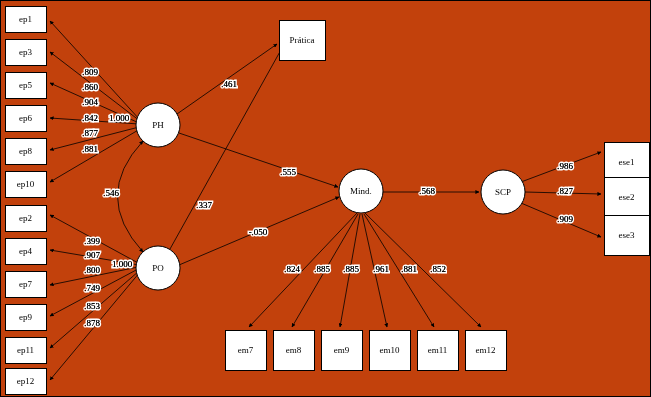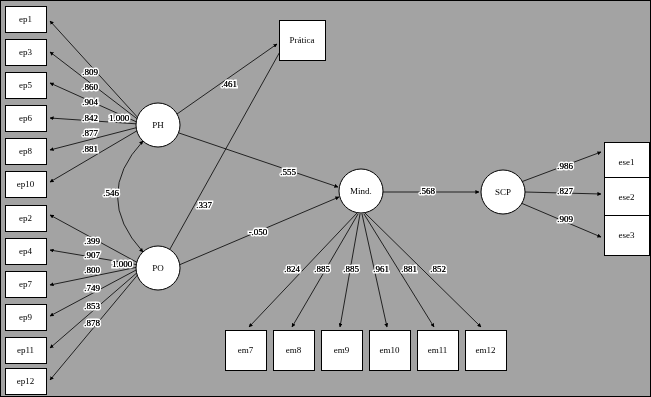--- a/index.html
+++ b/index.html
@@ -1,16 +1,16 @@
 <!DOCTYPE html>
 <html><head>
 <meta charset="utf-8">
 <style>
   html,body{margin:0;padding:0;background:#ffffff;}
-  #page{position:relative;width:651px;height:397px;background:#a3a3a3;overflow:hidden;
+  #page{position:relative;width:651px;height:397px;background:#c2410c;overflow:hidden;
         font-family:"Liberation Serif",serif;}
   svg#diagram{position:absolute;left:0;top:0;width:651px;height:397px;}
   .node-box{fill:#ffffff;stroke:#000000;stroke-width:1;}
   .node-circle{fill:#ffffff;stroke:#000000;stroke-width:1;}
   .edge{stroke:#000000;stroke-width:0.8;fill:none;}
   .node-label{font-family:"Liberation Serif",serif;font-size:9px;fill:#000000;
               text-anchor:middle;dominant-baseline:middle;}
   .latent-label{font-family:"Liberation Serif",serif;font-size:9px;fill:#000000;
               text-anchor:middle;dominant-baseline:middle;}
   .edge-label{font-family:"Liberation Serif",serif;font-size:9px;fill:#000000;

